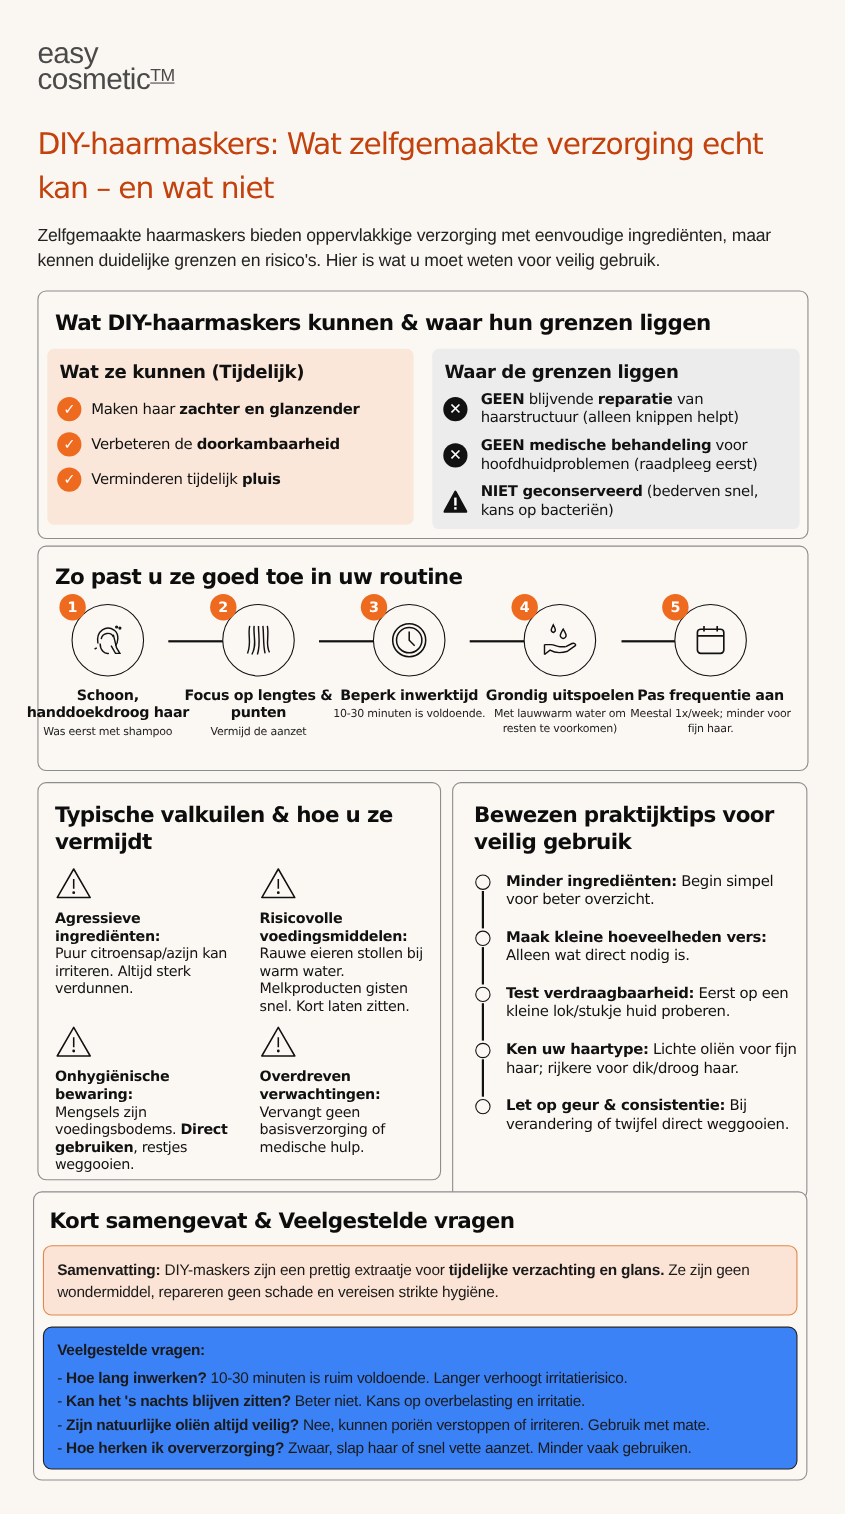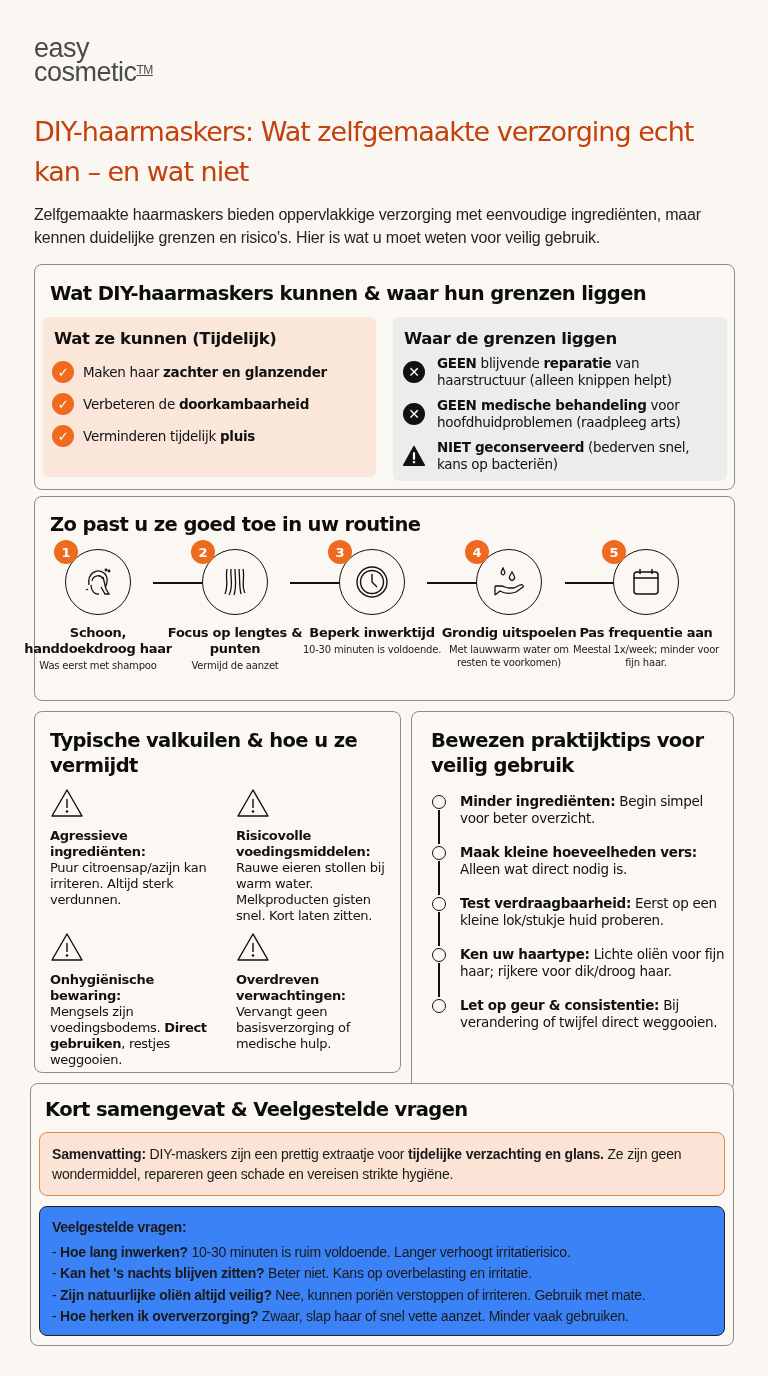--- a/index.html
+++ b/index.html
@@ -9,21 +9,21 @@
     font-family: "DejaVu Sans", "Liberation Sans", sans-serif;
     color: #111;
     position: relative;
     overflow: hidden;
   }
   .logo {
     position: absolute; left: 34px; top: 36px;
     font-family: "Liberation Sans", sans-serif;
     font-size: 27px; line-height: 24px; color: #4a4a4a; letter-spacing: -0.5px;
   }
-  .logo sup { font-size: 12px; vertical-align: top; position: relative; top: -2px; text-decoration: underline; }
+  .logo sup { font-size: 16px; vertical-align: top; position: relative; top: -2px; text-decoration: underline; }
   .title {
     position: absolute; left: 34px; top: 112px; width: 710px;
     font-size: 27px; line-height: 40px; font-weight: normal; letter-spacing: -1px; color: #c2410c;
   }
   .subtitle {
     position: absolute; left: 34px; top: 203px; width: 720px;
     font-family: "Liberation Sans", sans-serif;
     font-size: 16px; line-height: 23px; color: #222; letter-spacing: -0.2px;
   }
   .card {
@@ -106,21 +106,21 @@
     </div>
   </div>
   <div class="neg-box">
     <h3 class="box-title">Waar de grenzen liggen</h3>
     <div class="neg-item" style="top:38px">
       <span class="ico xcirc">✕</span>
       <span><b>GEEN</b><span> blijvende </span><b>reparatie</b><span> van haarstructuur (alleen knippen helpt)</span></span>
     </div>
     <div class="neg-item" style="top:80px">
       <span class="ico xcirc">✕</span>
-      <span><b>GEEN medische behandeling</b><span> voor hoofdhuidproblemen (raadpleeg arts)</span></span>
+      <span><b>GEEN medische behandeling</b><span> voor hoofdhuidproblemen (raadpleeg eerst)</span></span>
     </div>
     <div class="neg-item" style="top:122px">
       <svg class="ico" viewBox="0 0 24 22">
           <path d="M12 1 L23 21 L1 21 Z" fill="#111" stroke="#111" stroke-linejoin="round" stroke-width="2"></path>
           <rect x="10.8" y="7" width="2.4" height="8" fill="#fff"></rect>
           <rect x="10.8" y="16.5" width="2.4" height="2.4" fill="#fff"></rect>
         </svg>
       <span><b>NIET geconserveerd</b><span> (bederven snel, kans op bacteriën)</span></span>
     </div>
   </div>

